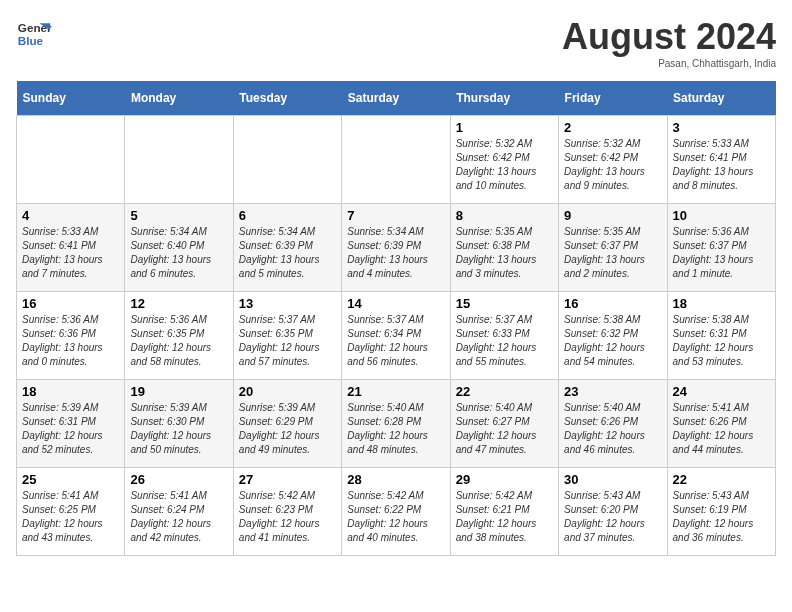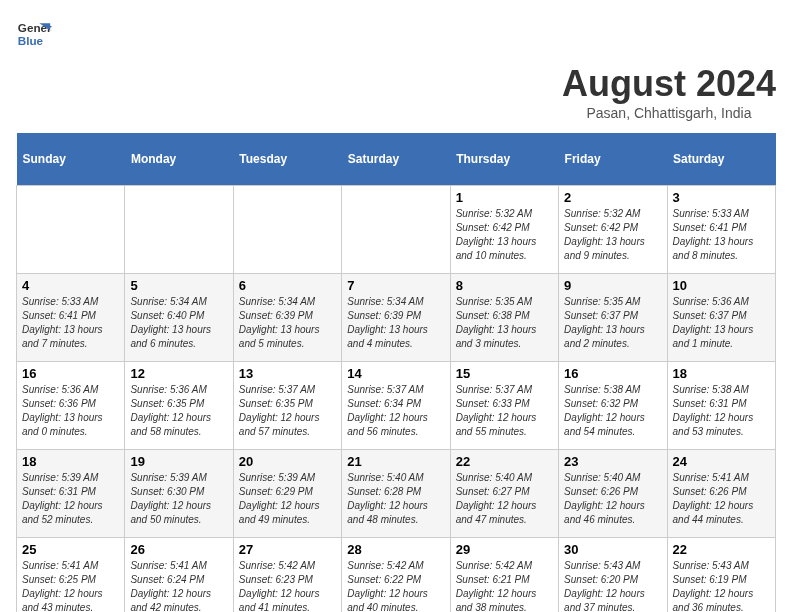--- a/index.html
+++ b/index.html
@@ -19,42 +19,41 @@
     .logo {
       display: flex;
       align-items: center;
       gap: 4px;
     }
     .logo-icon {
       width: 36px;
       height: 36px;
     }
     .title-block {
-      text-align: center;
-      margin-top: 47px;
+      text-align: right;
     }
     .main-title {
       font-size: 36px;
       font-weight: bold;
       color: #333;
     }
     .sub-title {
-      font-size: 14px;
+      font-size: 10px;
       color: #555;
     }
     table {
       width: 100%;
       border-collapse: collapse;
       font-size: 10.5px;
     }
     thead tr th {
       background-color: #3c6eb4;
       color: #fff;
       text-align: left;
-      padding: 19px 6px;
+      padding: 10px 6px;
       font-size: 12px;
     }
     tbody tr td {
       border: 1px solid #ccc;
       vertical-align: top;
       padding: 4px 5px;
       height: 88px;
       width: 108px;
       background: #fff;
     }

